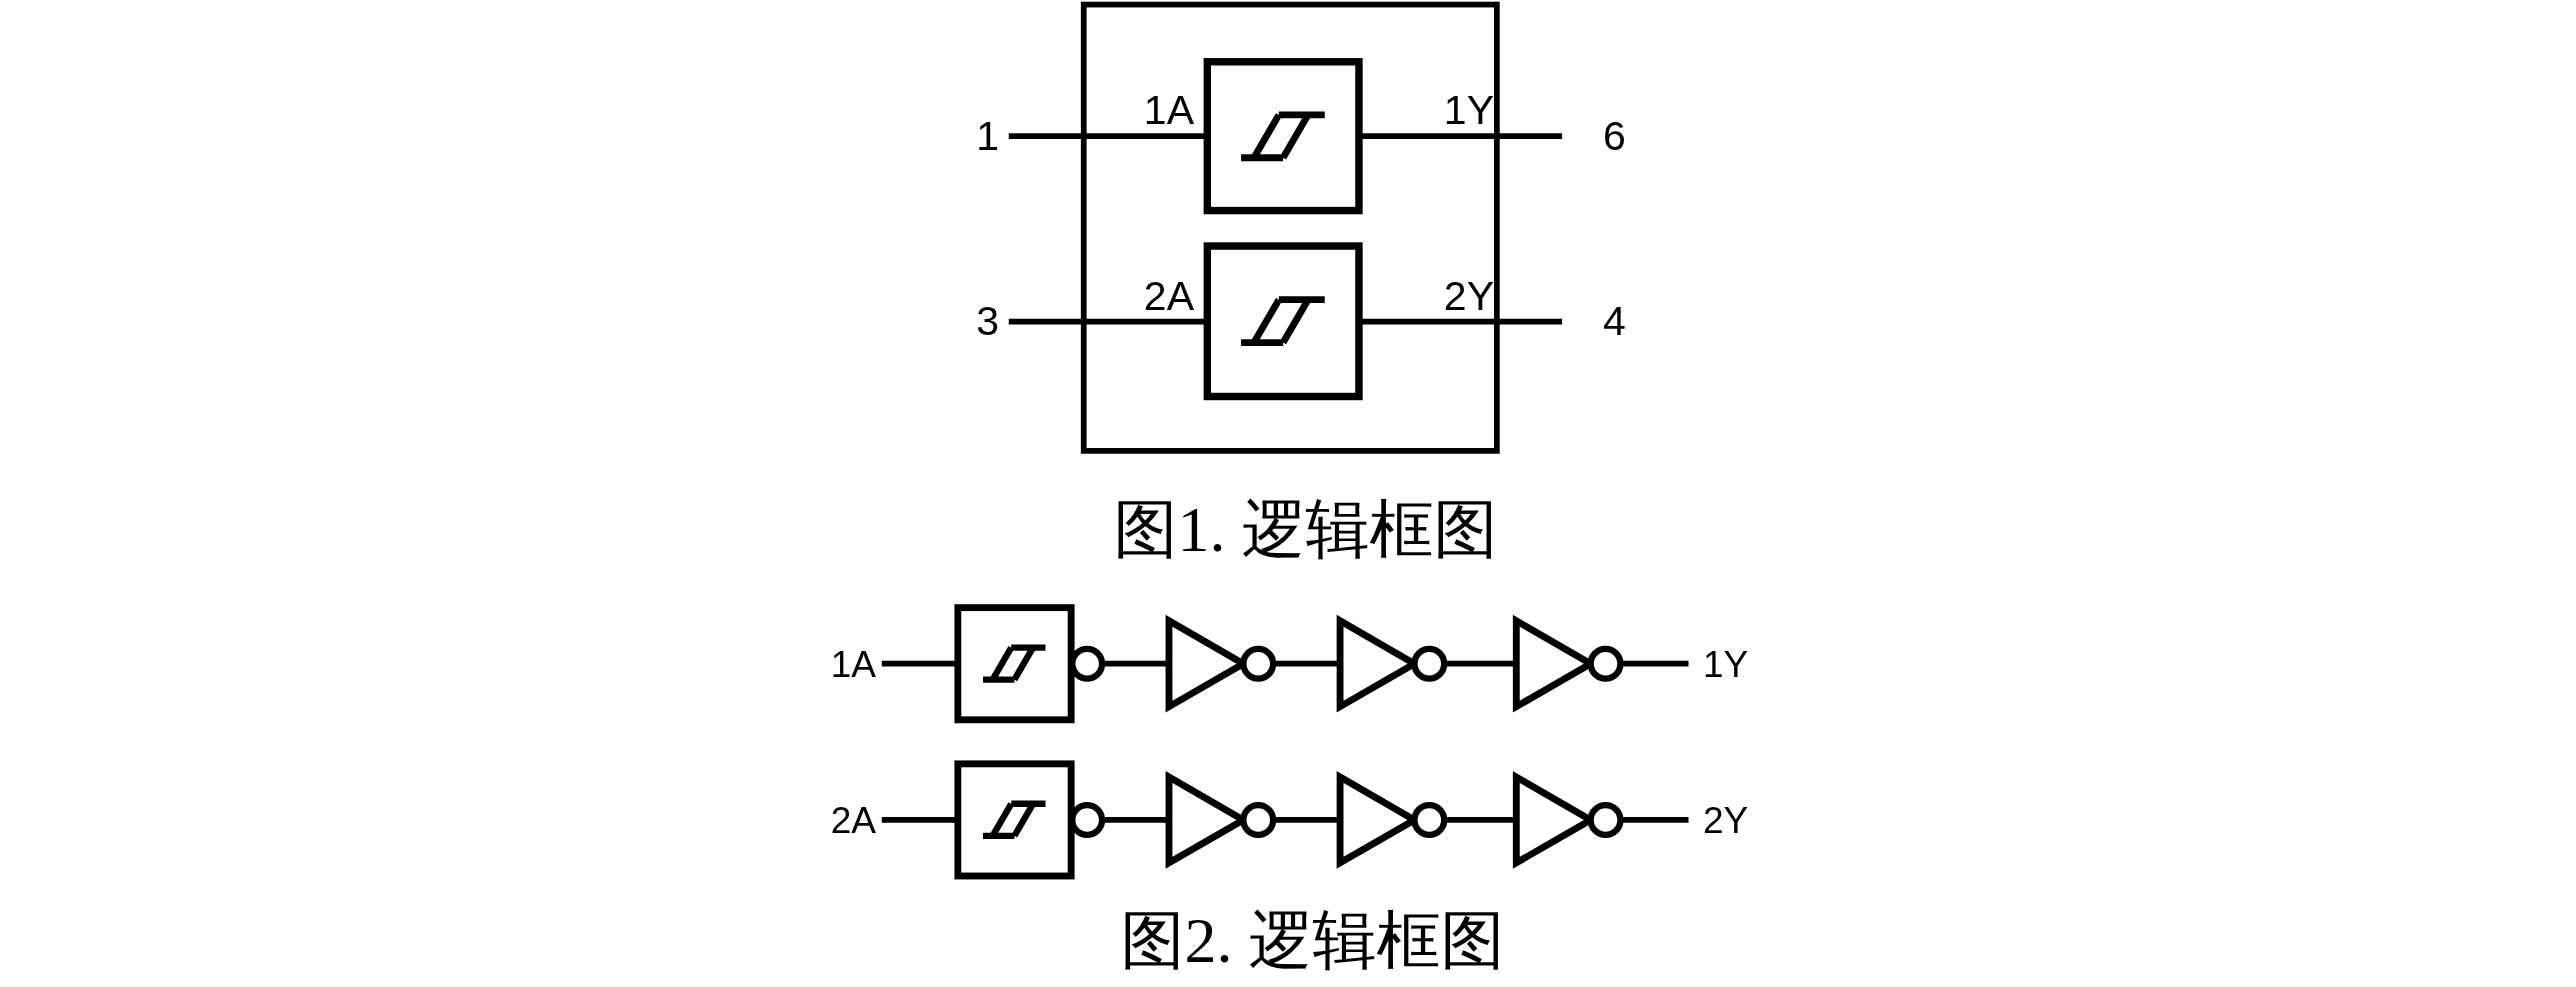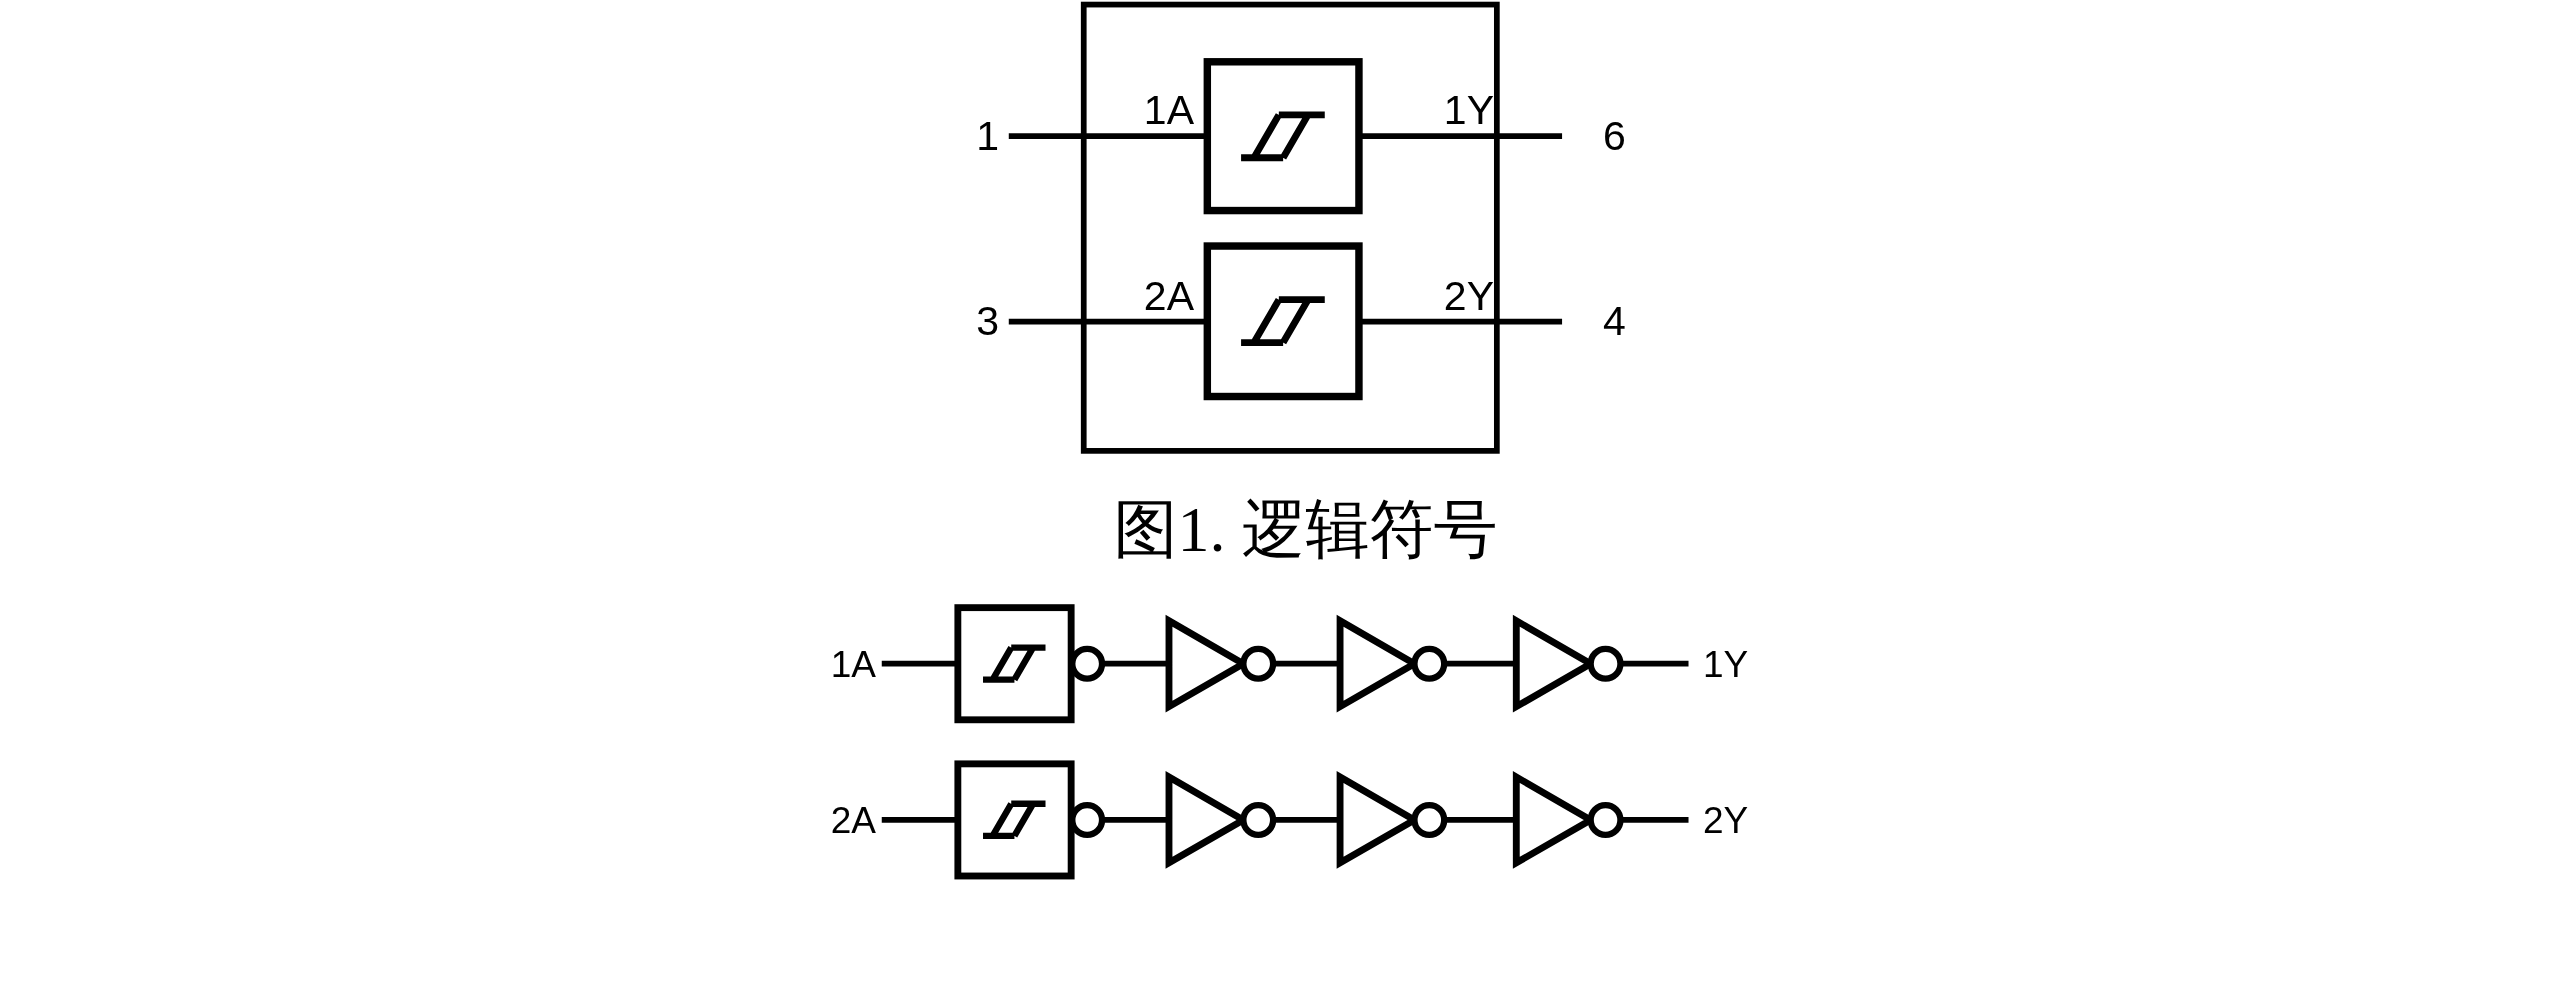--- a/index.html
+++ b/index.html
@@ -104,23 +104,24 @@
   <span class="lbl f1" style="right:1577px; top:116px;">1</span>
   <span class="lbl f1" style="right:1382px; bottom:856px;">1A</span>
   <span class="lbl f1" style="right:1082px; bottom:856px;">1Y</span>
   <span class="lbl f1" style="left:1603px; top:116px;">6</span>
 
   <span class="lbl f1" style="right:1577px; top:301px;">3</span>
   <span class="lbl f1" style="right:1382px; bottom:670px;">2A</span>
   <span class="lbl f1" style="right:1082px; bottom:670px;">2Y</span>
   <span class="lbl f1" style="left:1603px; top:301px;">4</span>
 
-  <div class="caption" style="left:1002px; top:498px; width:607px;">图1. 逻辑符号</div>
+  <div class="caption" style="left:1002px; top:498px; width:607px;">图1. 逻辑框图</div>
 
   <span class="lbl f2" style="right:1700px; top:646px;">1A</span>
   <span class="lbl f2" style="left:1703px; top:646px;">1Y</span>
 
   <span class="lbl f2" style="right:1700px; top:802px;">2A</span>
   <span class="lbl f2" style="left:1703px; top:802px;">2Y</span>
 
+  <div class="caption" style="left:1009px; top:909px; width:607px;">图2. 逻辑框图</div>
 
 </div>
 
 
 </body></html>

